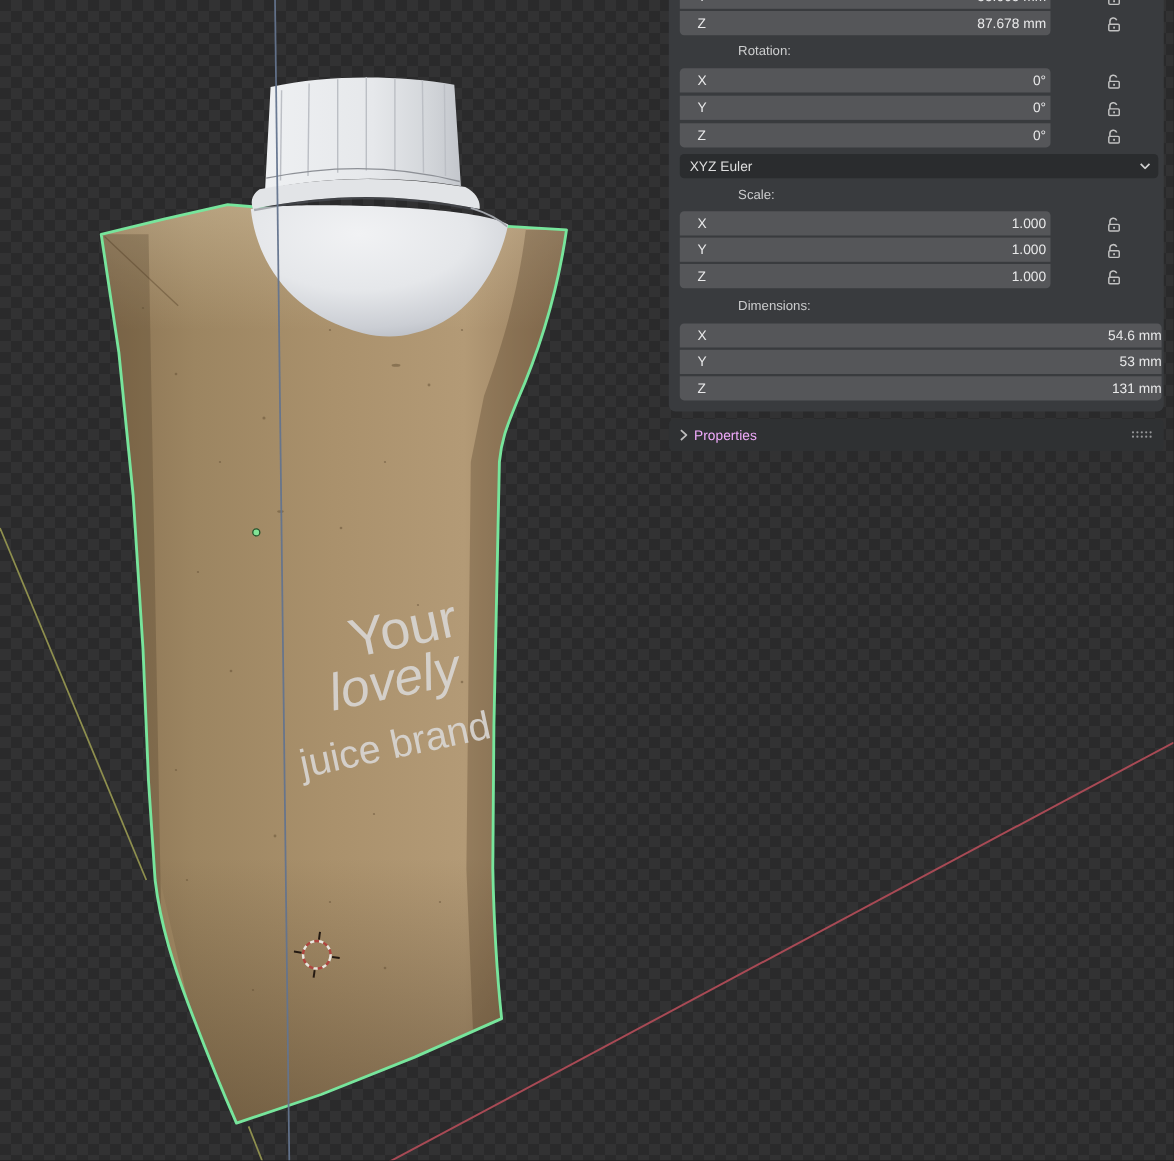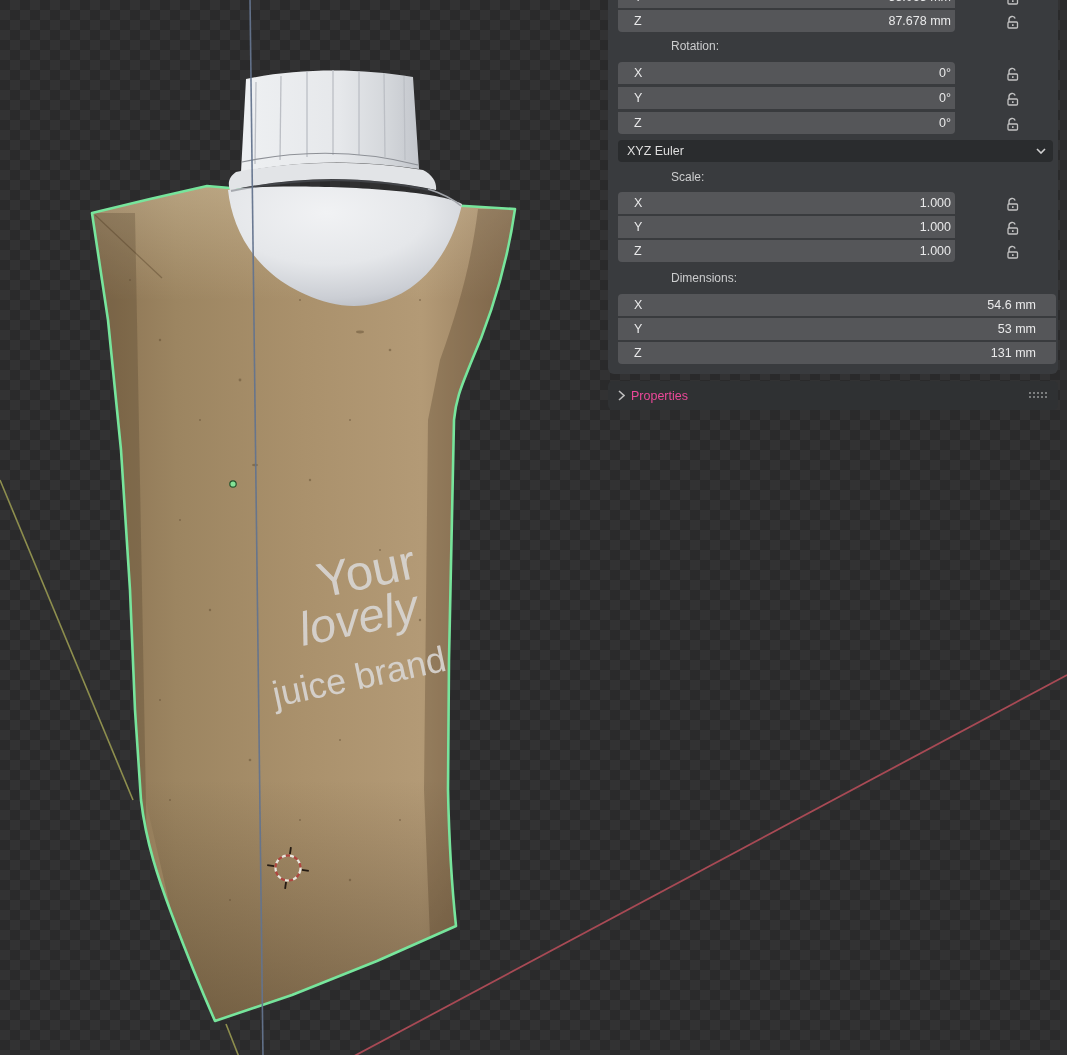--- a/index.html
+++ b/index.html
@@ -11,36 +11,36 @@
   #scene{position:absolute;inset:0;}
   
   #npanel{position:absolute;left:608px;top:0;width:450px;height:374px;
           background:rgba(58,60,63,0.95);border-radius:0 0 6px 6px;overflow:hidden;}
   .prow{position:absolute;left:10px;width:337px;height:22px;background:#555659;
         display:flex;align-items:center;justify-content:space-between;
         font-size:12.5px;color:#e9e9ea;}
   .prow.wide{width:438px;}
   .prow .lbl{padding-left:16px;}
   .prow .val{padding-right:4px;}
-  .prow.wide .val{padding-right:20px;}
+  .prow.wide .val{padding-right:0;}
   .r-top{border-radius:4px 4px 0 0;}
   .r-bot{border-radius:0 0 4px 4px;}
   .r-mid{border-radius:0;}
   .sec-label{position:absolute;left:20px;font-size:12px;color:#cccdce;margin-left:43px;}
   .lock{position:absolute;left:396px;width:16px;height:16px;}
   .lock svg{display:block;}
   #rot-mode{position:absolute;left:10px;top:140px;width:435px;height:22px;
             background:#2a2c2e;border-radius:4px;display:flex;align-items:center;
             justify-content:space-between;font-size:12.5px;color:#dedede;cursor:default;gap:41px;}
   #rot-mode .txt{padding-left:9px;}
   #rot-mode .chev{padding-right:7px;display:flex;align-items:center;}
   
   #props{position:absolute;left:608px;top:381px;width:450px;height:29px;
          background:rgba(47,49,52,0.93);border-radius:5px;display:flex;
-         align-items:center;color:#ec4899;font-size:12.5px;}
+         align-items:center;color:#f0abfc;font-size:12.5px;}
   #props .chev{margin:0 6px 0 10px;display:flex;}
   #props .grip{margin-left:auto;margin-right:9px;display:grid;
                grid-template-columns:repeat(5,4px);grid-auto-rows:4px;}
   #props .grip i{width:2px;height:2px;background:#97989a;border-radius:1px;}
 </style>
 </head>
 <body>
 
 <div id="stage">
 

